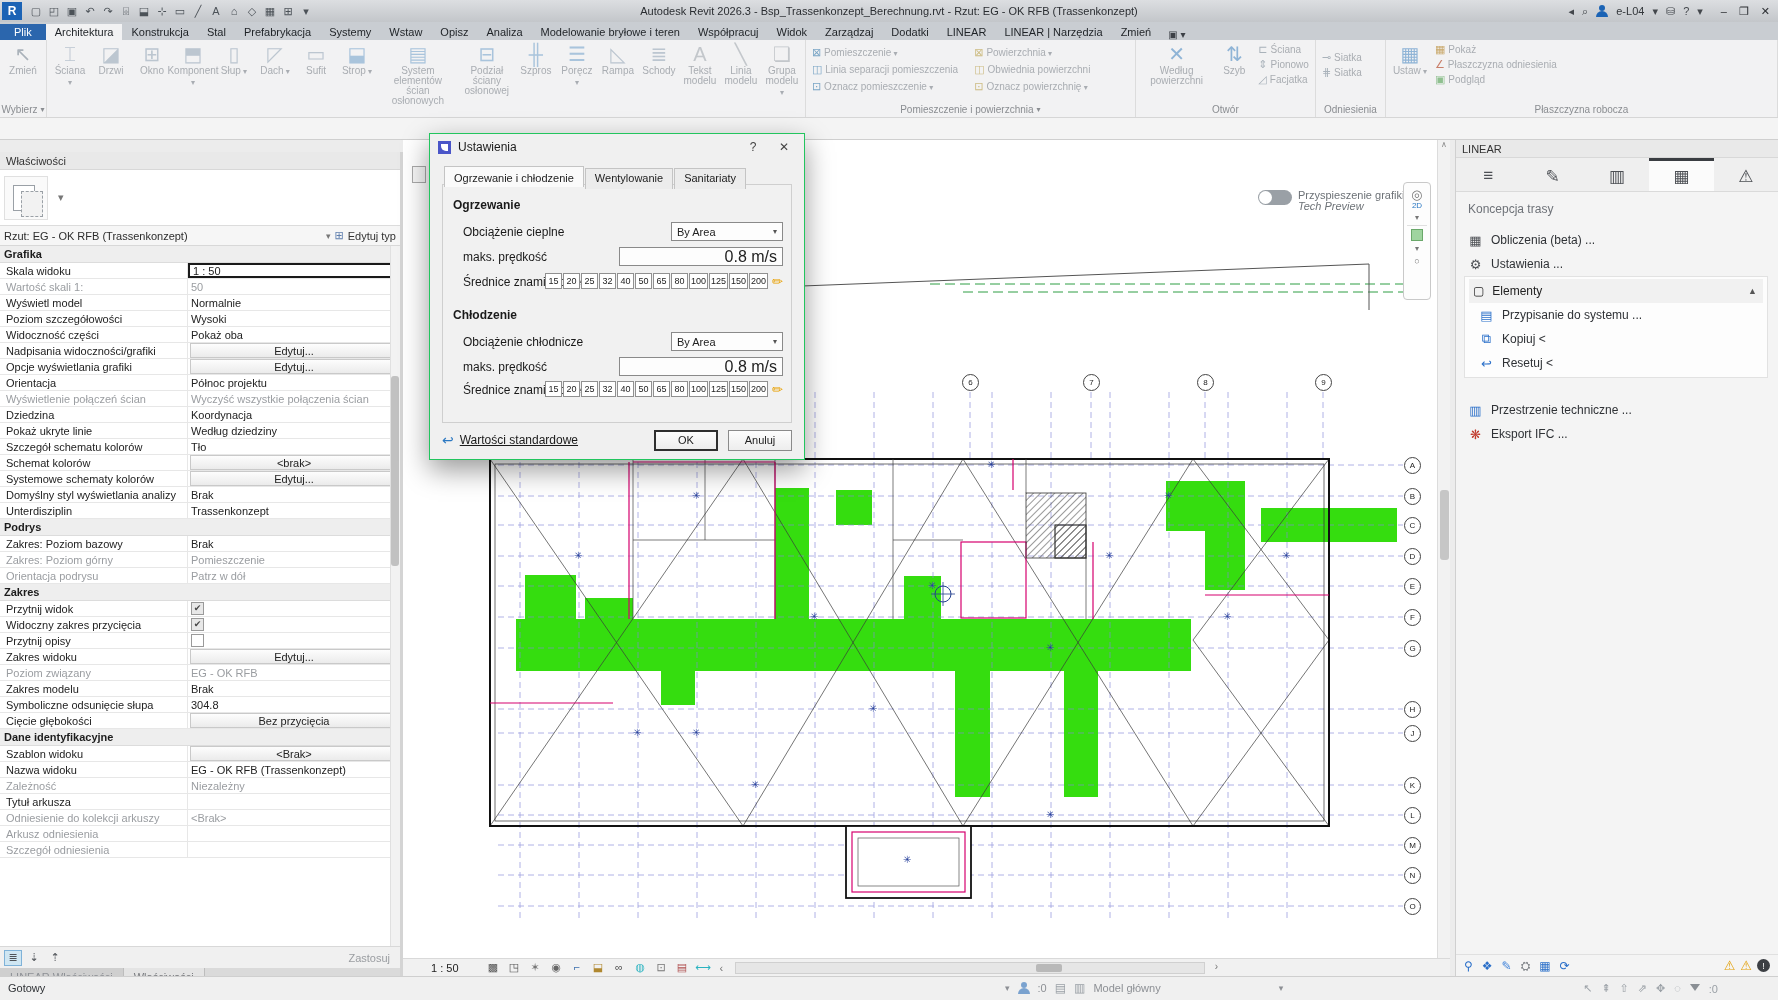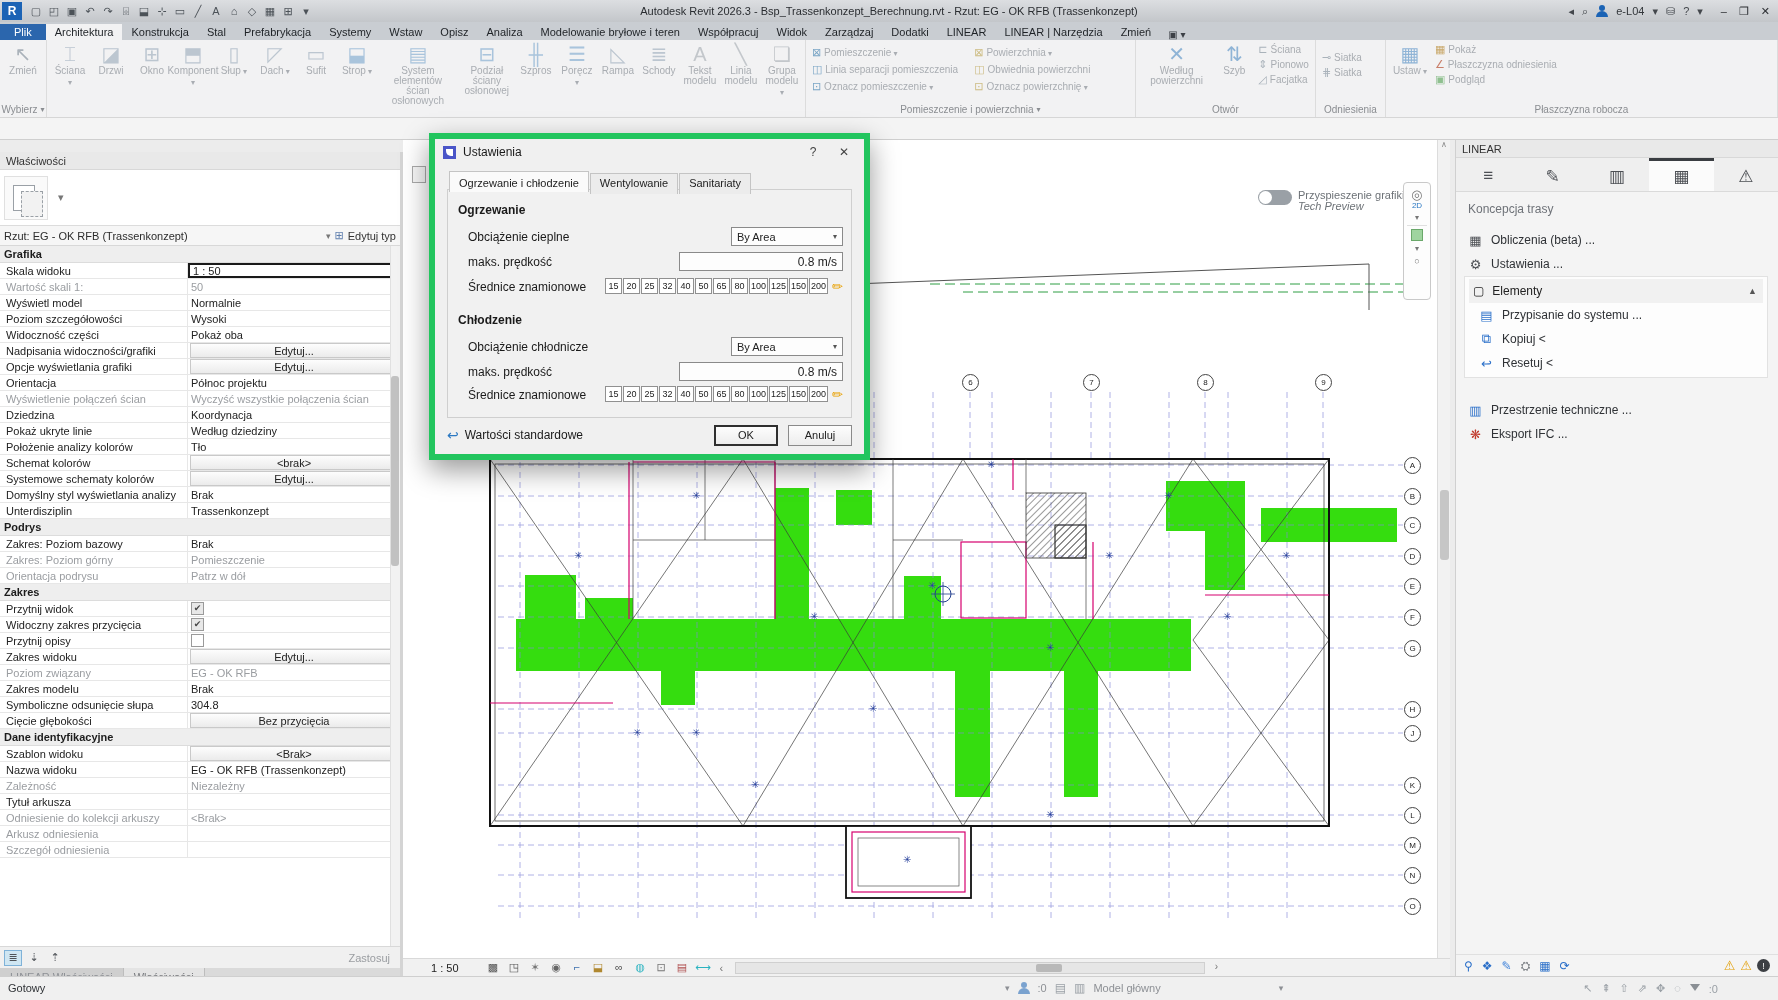--- a/index.html
+++ b/index.html
@@ -137,44 +137,44 @@
   
   #statusbar { position:absolute; left:0; top:976px; width:1778px; height:24px; background:#f0f0f0; border-top:1px solid #cfcfcf; font-size:11px; color:#2f3236; }
   #statusbar .ready { position:absolute; left:8px; top:5px; }
   #sb-mid { position:absolute; left:1005px; top:4px; display:flex; align-items:center; gap:8px; color:#8d9095; }
   #sb-mid .dd { font-size:9px; }
   .dco { font-size:12px; color:#9aa0a6; }
   #sb-right { position:absolute; right:60px; top:4px; display:flex; align-items:center; gap:9px; color:#9aa0a6; }
   .funnel { width:0; height:0; border:5px solid transparent; border-top:7px solid #8a8f94; display:inline-block; margin-top:3px; }
 
   
-  #dialog { position:absolute; left:429px; top:133px; width:441px; height:327px; background:#f0f0f0; border:6px solid #22c55e;
+  #dialog { position:absolute; left:429px; top:133px; width:376px; height:327px; background:#f0f0f0; border:1px solid #22c55e;
     box-shadow:0 10px 26px rgba(0,0,0,.4); z-index:100; }
   #dlg-title { height:26px; display:flex; align-items:center; padding:0 8px; gap:7px; }
   .dlg-logo { width:13px; height:13px; background:#4a55c8; position:relative; }
   .dlg-logo::after { content:""; position:absolute; left:3px; top:3px; width:7px; height:7px; background:#fff; border-radius:0 0 0 5px; }
   #dlg-title .t { font-size:12px; color:#1a1a1a; flex:1; }
   #dlg-title .h, #dlg-title .x { font-size:12px; color:#444; width:24px; text-align:center; }
   #dlg-tabs { position:absolute; left:14px; top:34px; display:flex; z-index:2; }
   .dtab { padding:3px 9px; font-size:11px; background:#ececec; border:1px solid #c4c4c4; border-bottom:none; margin-right:1px; color:#222; }
   .dtab.active { background:#fafafa; position:relative; top:-2px; padding-top:5px; }
   #dlg-page { position:absolute; left:12px; right:12px; top:50px; bottom:36px; border:1px solid #cfcfcf; background:#f1f1f1; }
   .dsec { position:absolute; left:10px; font-weight:bold; font-size:12px; color:#1a1a1a; }
   .dlabel { position:absolute; left:20px; font-size:12px; color:#1a1a1a; }
   .dcombo { position:absolute; right:8px; width:112px; height:19px; background:#fdfdfd; border:1px solid #8a8a8a; font-size:11px;
     display:flex; align-items:center; padding:8px 5px; }
   .dcombo .cc { margin-left:auto; font-size:8px; color:#555; }
-  .dinput { position:absolute; right:8px; width:164px; height:19px; background:#fdfdfd; border:1px solid #8a8a8a; font-size:12px;
+  .dinput { position:absolute; right:8px; width:164px; height:19px; background:#fdfdfd; border:1px solid #8a8a8a; font-size:16px;
     display:flex; align-items:center; justify-content:flex-end; padding:0 5px; }
   .chips { position:absolute; right:8px; display:flex; gap:1px; align-items:center; }
   .chip { min-width:17px; height:16px; border:1px solid #909090; background:#fff; font-size:9px; display:flex; align-items:center; justify-content:center; padding:0 1px; }
   .pencil { font-size:13px; color:#e8a000; margin-left:3px; }
   #dlg-footer { position:absolute; left:12px; right:12px; bottom:8px; height:22px; display:flex; align-items:center; }
   #dlg-footer .undo { color:#2b78c2; font-size:14px; margin-right:6px; }
-  #dlg-footer .rst { font-size:12px; color:#1a1a1a; }
+  #dlg-footer .rst { font-size:12px; color:#1a1a1a;text-decoration:underline; }
   .dbtn { width:64px; height:21px; border:1px solid #8a8a8a; background:linear-gradient(#fdfdfd,#ededed); font-size:11px;
     display:flex; align-items:center; justify-content:center; margin-left:10px; }
   .dbtn.focus { border:2px solid #2f2f2f; margin-left:auto; }
 </style>
 </head>
 <body>
 
 <div id="titlebar">
   <div class="revit-logo">R</div>
   <div class="qat">
@@ -503,21 +503,21 @@
               </div>
             <div class="prow">
                 <span class="plabel">Dziedzina</span>
                 <span class="pval">Koordynacja</span>
               </div>
             <div class="prow">
                 <span class="plabel">Pokaż ukryte linie</span>
                 <span class="pval">Według dziedziny</span>
               </div>
             <div class="prow">
-                <span class="plabel">Położenie analizy kolorów</span>
+                <span class="plabel">Szczegół schematu kolorów</span>
                 <span class="pval">Tło</span>
               </div>
             <div class="prow btn">
                 <span class="plabel">Schemat kolorów</span>
                 <span class="pval">&lt;brak&gt;</span>
               </div>
             <div class="prow btn">
                 <span class="plabel">Systemowe schematy kolorów</span>
                 <span class="pval">Edytuj...</span>
               </div>

